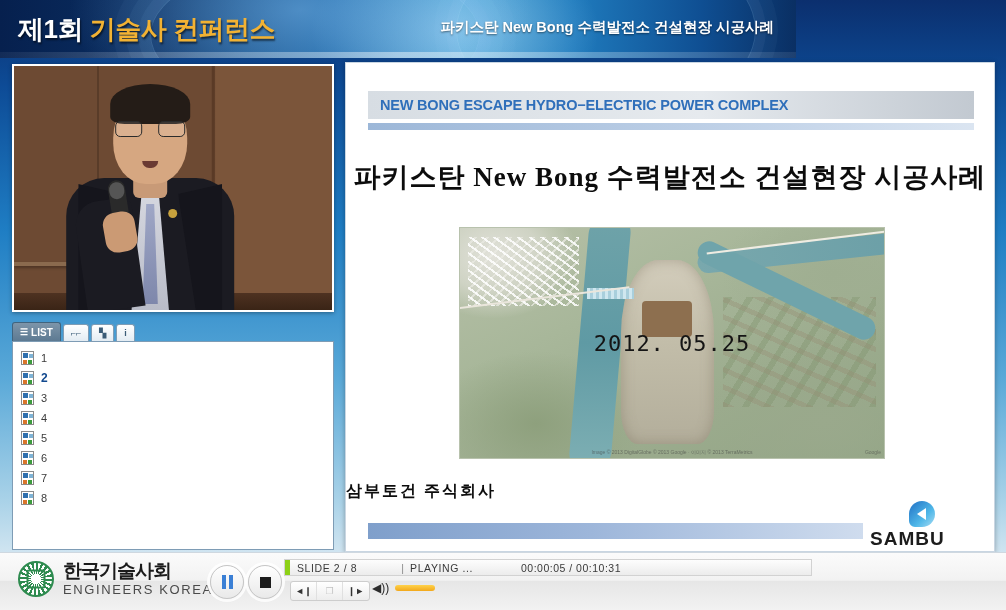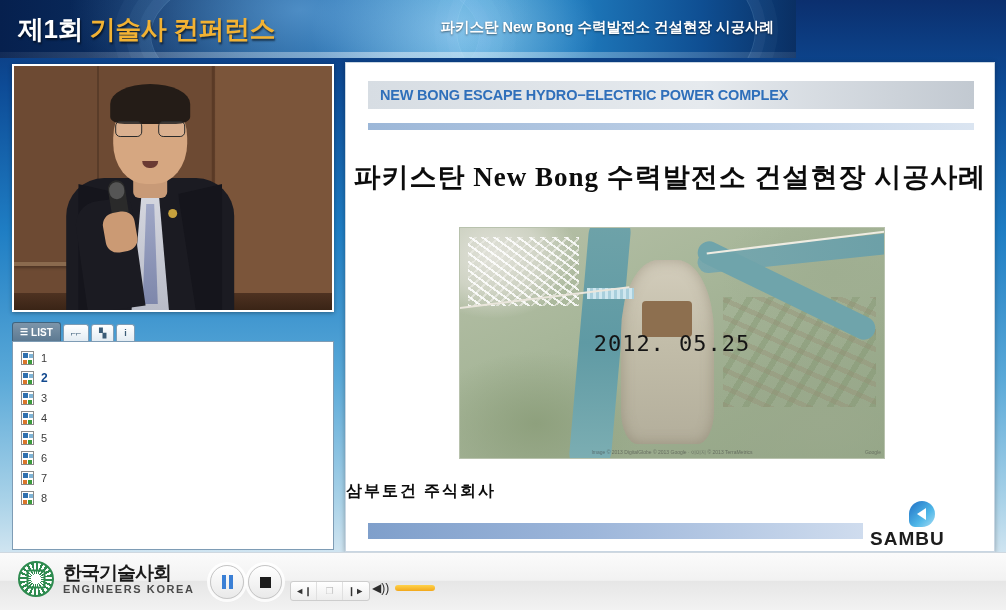--- a/index.html
+++ b/index.html
@@ -225,21 +225,21 @@
   
   .slide-stage {
     position: absolute; left: 345px; top: 62px;
     width: 650px; height: 490px;
     background: #ffffff;
     border: 1px solid #c9d6e2;
     box-shadow: 0 1px 5px rgba(0,0,0,0.3);
     overflow: hidden;
   }
   .slide-title-bar {
-    position: absolute; left: 22px; top: 18px;
+    position: absolute; left: 22px; top: 28px;
     width: 606px; height: 28px;
     background: linear-gradient(to right, #d7dde3 0%, #e6eaee 55%, #c2c9d1 100%);
     display: flex; align-items: center;
   }
   .slide-title-bar span {
     margin-left: 12px;
     font-size: 14.5px; font-weight: bold; letter-spacing: -0.2px;
     color: #2f6fba;
   }
   .slide-title-rule {
@@ -392,21 +392,21 @@
   }
   .kpea-seal::after {
     content: ""; position: absolute; left: 50%; top: 50%;
     transform: translate(-50%,-50%);
     width: 15px; height: 15px; border: 2px solid #2e8b4f; border-radius: 2px;
   }
   .kpea-text .kpea-kr {
     font-size: 19px; font-weight: bold; color: #1b1b1b; letter-spacing: -1px; line-height: 1.05;
   }
   .kpea-text .kpea-en {
-    font-size: 11px; color: #4a4a4a; letter-spacing: 1.6px; margin-top: 1px; font-weight: bold;
+    font-size: 13px; color: #4a4a4a; letter-spacing: 1.6px; margin-top: 1px;
   }
   .btn-round {
     position: absolute; top: 12px;
     width: 34px; height: 34px; border-radius: 50%;
     background: linear-gradient(to bottom, #ffffff, #e9e9e9);
     border: 1px solid #c6c6c6;
     box-shadow: 0 0 0 3px rgba(255,255,255,0.85), 0 1px 3px rgba(0,0,0,0.18);
     display: flex; align-items: center; justify-content: center;
     cursor: pointer;
   }
@@ -639,20 +639,27 @@
     <div class="btn-round" id="btn-pause">
       <span class="ico-pause">
           <i></i>
           <i></i>
         </span>
     </div>
     <div class="btn-round" id="btn-stop">
       <span class="ico-stop"></span>
     </div>
 
+    <div class="status-bar">
+      <span class="tick"></span>
+      <span class="status-slide">SLIDE  2 /   8</span>
+      <span class="status-sep">|</span>
+      <span class="status-play">PLAYING ...</span>
+      <span class="status-time">00:00:05 / 00:10:31</span>
+    </div>
 
     <div class="nav-group">
       <div class="nav-btn">◄❙</div>
       <div class="nav-btn dim">❐</div>
       <div class="nav-btn">❙►</div>
     </div>
 
     <div class="vol-wrap">
       <span class="vol-ico">◀))</span>
       <span class="vol-bar"></span>

